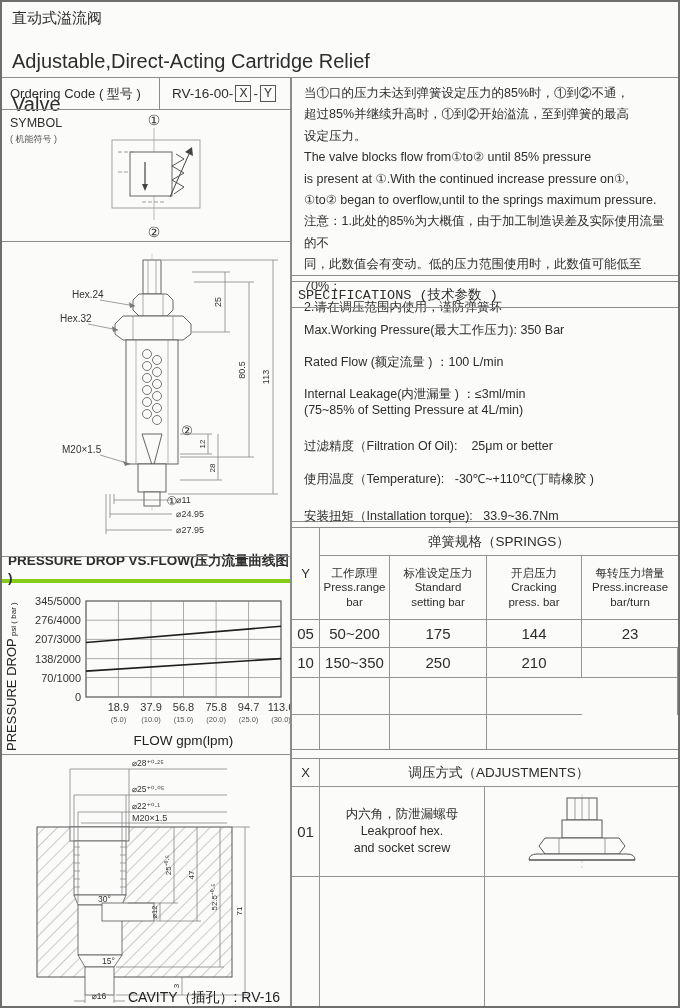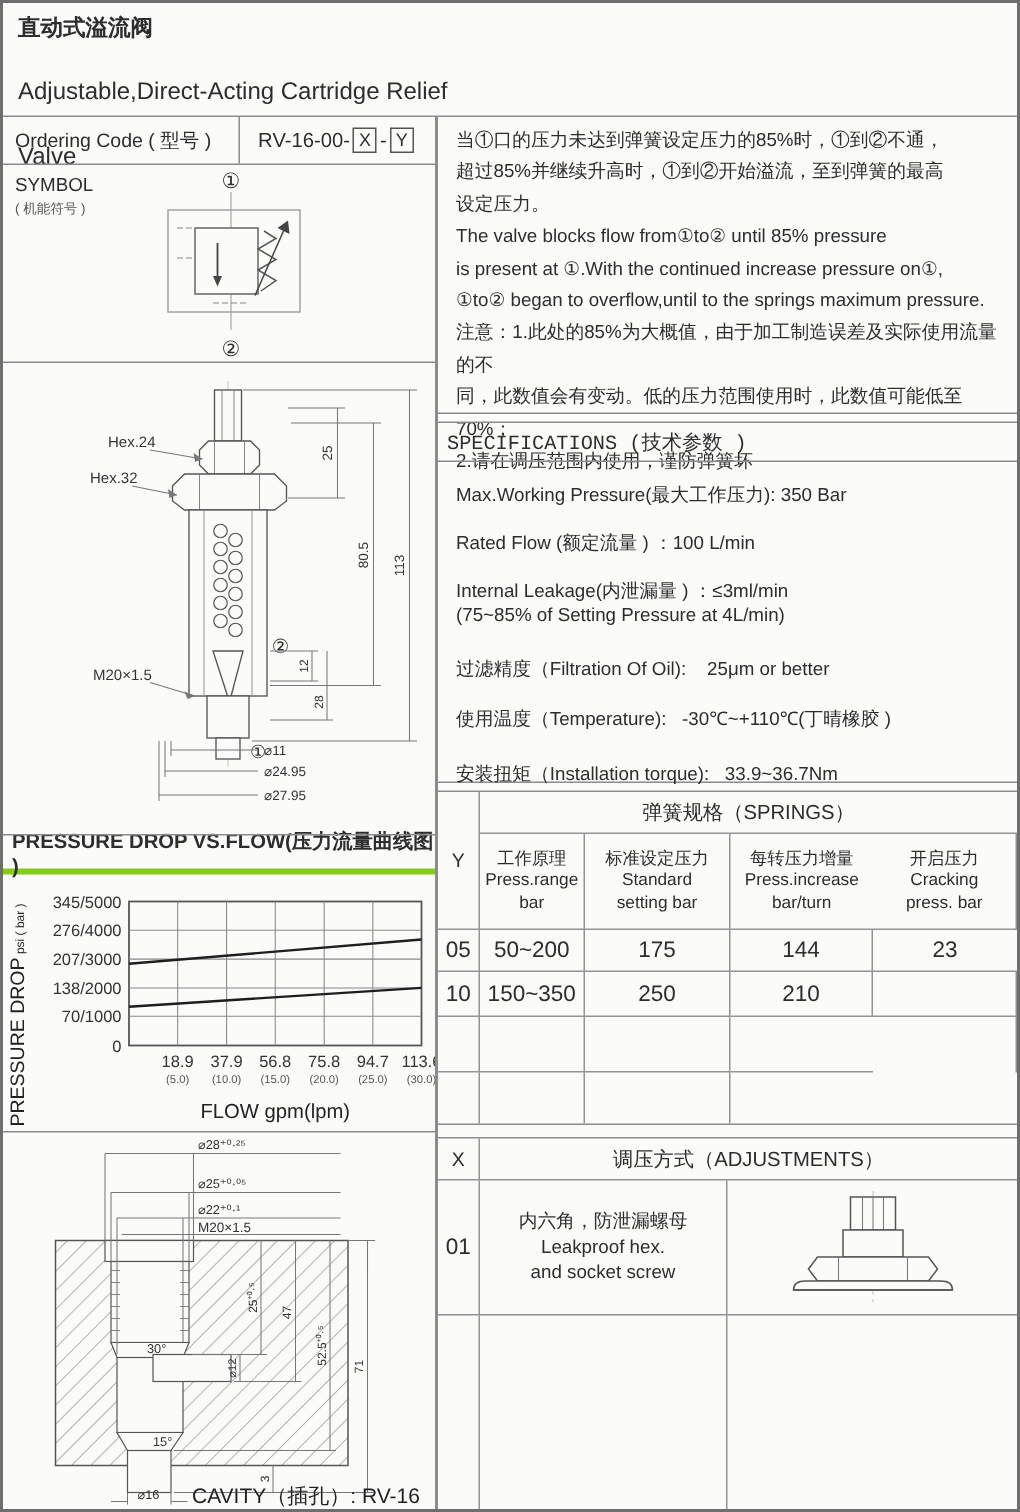--- a/index.html
+++ b/index.html
@@ -1,22 +1,22 @@
 <!DOCTYPE html>
 <html><head>
 <meta charset="utf-8">
 <style>
   html,body{margin:0;padding:0;background:#d9d9d9;}
   .page{position:relative;width:680px;height:1008px;background:#fbfbfa;color:#2d2d2d;
         font-family:"Liberation Sans",sans-serif;border:2px solid #6e6e6e;box-sizing:border-box;overflow:hidden;}
   
   .title-block{position:absolute;left:0;top:0;width:100%;height:76px;border-bottom:1px solid #8c8c8c;
                padding:7px 0 0 10px;box-sizing:border-box;}
-  .title-cn{font-size:15px;font-weight:700;margin-bottom:7px;}
-  .title-en{font-size:16px;line-height:19px;margin-top:24px;}
+  .title-cn{font-size:15px;font-weight:400;margin-bottom:7px;}
+  .title-en{font-size:20px;line-height:19px;margin-top:24px;}
   
   .left-col{position:absolute;left:0;top:76px;width:288px;bottom:0;border-right:2px solid #8c8c8c;box-sizing:content-box;}
   .right-col{position:absolute;left:290px;top:76px;right:0;bottom:0;display:flex;flex-direction:column;}
   
   .ordering-row{height:32px;border-bottom:1px solid #8c8c8c;display:flex;box-sizing:border-box;}
   .ordering-label{width:158px;border-right:1px solid #8c8c8c;font-size:13px;display:flex;align-items:center;padding-left:8px;box-sizing:border-box;}
   .ordering-code{flex:1;display:flex;align-items:center;justify-content:center;font-size:13.5px;}
   .code-box{border:1px solid #555;padding:0 3px;margin:0 2px;font-size:12px;line-height:15px;}
   .symbol-sec{height:132px;border-bottom:1px solid #8c8c8c;position:relative;box-sizing:border-box;}
   .symbol-label{position:absolute;left:8px;top:6px;font-size:12.5px;}
@@ -347,29 +347,29 @@
       <div class="cell colhead">
         <div>工作原理</div>
         <div>Press.range</div>
         <div>bar</div>
       </div>
       <div class="cell colhead">
         <div>标准设定压力</div>
         <div>Standard</div>
         <div>setting bar</div>
       </div>
+      <div class="cell colhead">
+        <div>开启压力</div>
+        <div>Cracking</div>
+        <div>press. bar</div>
+      </div>
       <div class="cell colhead last-col">
         <div>每转压力增量</div>
         <div>Press.increase</div>
         <div>bar/turn</div>
-      </div>
-      <div class="cell colhead">
-        <div>开启压力</div>
-        <div>Cracking</div>
-        <div>press. bar</div>
       </div>
 
       <div class="cell datacell">05</div>
       <div class="cell datacell">50~200</div>
       <div class="cell datacell">175</div>
       <div class="cell datacell">144</div>
       <div class="cell datacell last-col">23</div>
 
       <div class="cell datacell">10</div>
       <div class="cell datacell">150~350</div>

